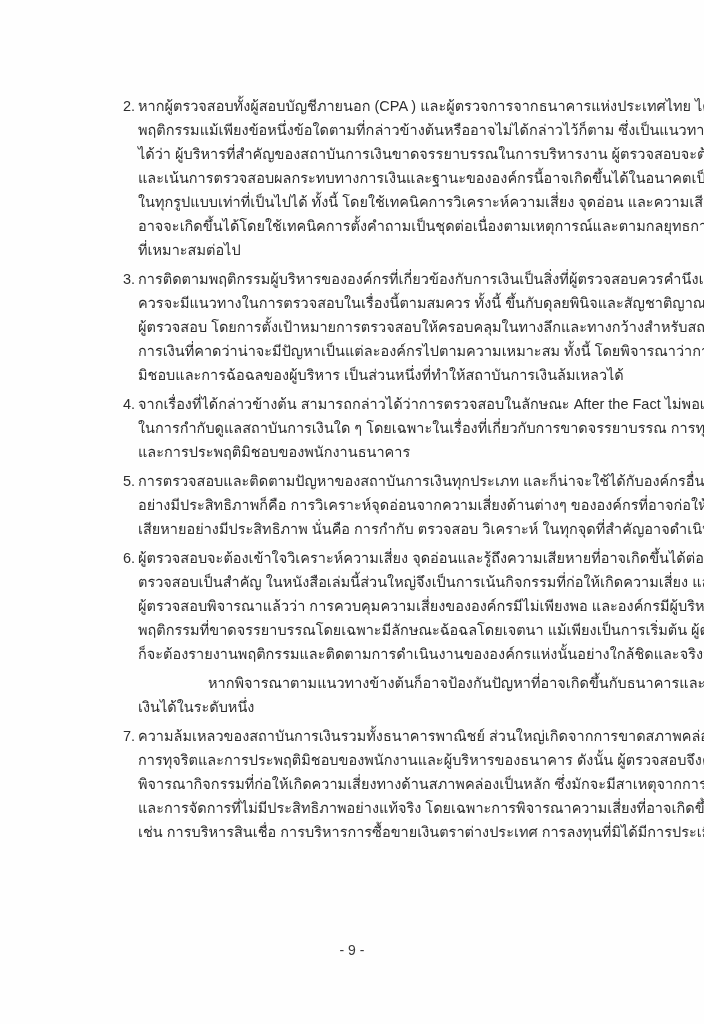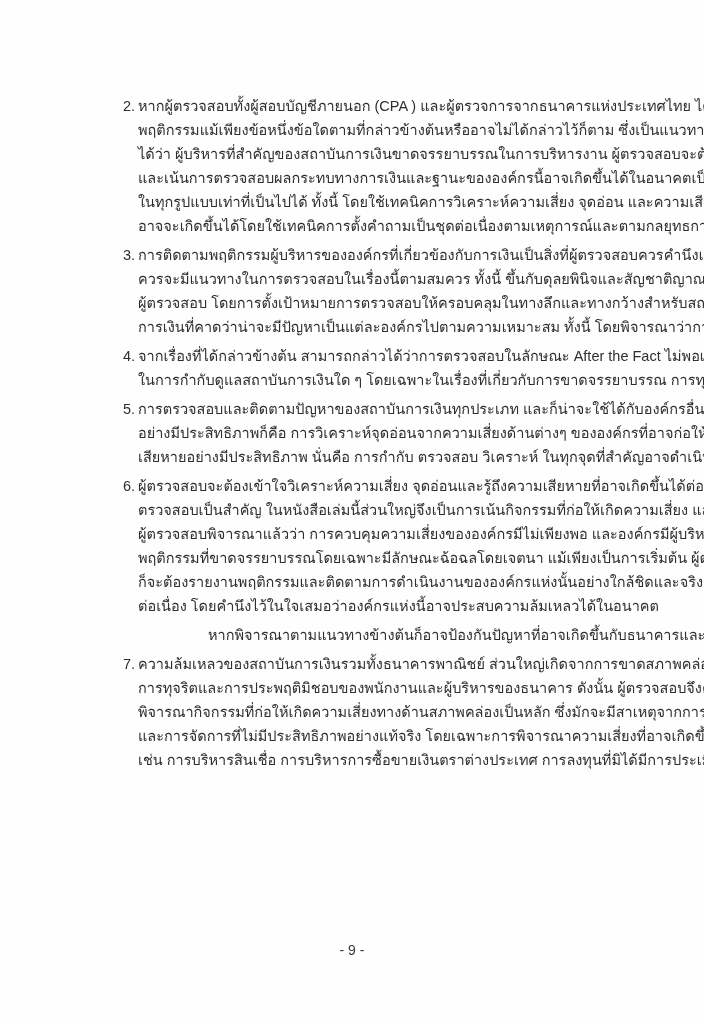--- a/index.html
+++ b/index.html
@@ -68,66 +68,69 @@
 
     <div class="item">
       <div class="num">2.</div>
       <div class="lines">
         <div class="line">หากผู้ตรวจสอบทั้งผู้สอบบัญชีภายนอก (CPA ) และผู้ตรวจการจากธนาคารแห่งประเทศไทย ได้พบกับ</div>
         <div class="line">พฤติกรรมแม้เพียงข้อหนึ่งข้อใดตามที่กล่าวข้างต้นหรืออาจไม่ได้กล่าวไว้ก็ตาม ซึ่งเป็นแนวทางที่พิจารณา</div>
         <div class="line">ได้ว่า ผู้บริหารที่สำคัญของสถาบันการเงินขาดจรรยาบรรณในการบริหารงาน ผู้ตรวจสอบจะต้องเพ่งเล็ง</div>
         <div class="line">และเน้นการตรวจสอบผลกระทบทางการเงินและฐานะขององค์กรนี้อาจเกิดขึ้นได้ในอนาคตเป็นพิเศษ</div>
         <div class="line">ในทุกรูปแบบเท่าที่เป็นไปได้ ทั้งนี้ โดยใช้เทคนิคการวิเคราะห์ความเสี่ยง จุดอ่อน และความเสียหายที่</div>
         <div class="line">อาจจะเกิดขึ้นได้โดยใช้เทคนิคการตั้งคำถามเป็นชุดต่อเนื่องตามเหตุการณ์และตามกลยุทธการตรวจสอบ</div>
+        <div class="line">ที่เหมาะสมต่อไป</div>
       </div>
     </div>
 
     <div class="item">
       <div class="num">3.</div>
       <div class="lines">
         <div class="line">การติดตามพฤติกรรมผู้บริหารขององค์กรที่เกี่ยวข้องกับการเงินเป็นสิ่งที่ผู้ตรวจสอบควรคำนึงและ</div>
         <div class="line">ควรจะมีแนวทางในการตรวจสอบในเรื่องนี้ตามสมควร ทั้งนี้ ขึ้นกับดุลยพินิจและสัญชาติญาณของ</div>
         <div class="line">ผู้ตรวจสอบ โดยการตั้งเป้าหมายการตรวจสอบให้ครอบคลุมในทางลึกและทางกว้างสำหรับสถาบัน</div>
         <div class="line">การเงินที่คาดว่าน่าจะมีปัญหาเป็นแต่ละองค์กรไปตามความเหมาะสม ทั้งนี้ โดยพิจารณาว่าการประพฤติ</div>
+        <div class="line">มิชอบและการฉ้อฉลของผู้บริหาร เป็นส่วนหนึ่งที่ทำให้สถาบันการเงินล้มเหลวได้</div>
       </div>
     </div>
 
     <div class="item">
       <div class="num">4.</div>
       <div class="lines">
         <div class="line">จากเรื่องที่ได้กล่าวข้างต้น สามารถกล่าวได้ว่าการตรวจสอบในลักษณะ After the Fact  ไม่พอเพียง</div>
         <div class="line">ในการกำกับดูแลสถาบันการเงินใด ๆ  โดยเฉพาะในเรื่องที่เกี่ยวกับการขาดจรรยาบรรณ การทุจริต</div>
+        <div class="line">และการประพฤติมิชอบของพนักงานธนาคาร</div>
       </div>
     </div>
 
     <div class="item">
       <div class="num">5.</div>
       <div class="lines">
         <div class="line">การตรวจสอบและติดตามปัญหาของสถาบันการเงินทุกประเภท  และก็น่าจะใช้ได้กับองค์กรอื่น ๆ ด้วย</div>
         <div class="line">อย่างมีประสิทธิภาพก็คือ การวิเคราะห์จุดอ่อนจากความเสี่ยงด้านต่างๆ ขององค์กรที่อาจก่อให้เกิดความ</div>
         <div class="line">เสียหายอย่างมีประสิทธิภาพ นั่นคือ การกำกับ ตรวจสอบ วิเคราะห์ ในทุกจุดที่สำคัญอาจดำเนินการโดย</div>
       </div>
     </div>
 
     <div class="item">
       <div class="num">6.</div>
       <div class="lines">
         <div class="line">ผู้ตรวจสอบจะต้องเข้าใจวิเคราะห์ความเสี่ยง จุดอ่อนและรู้ถึงความเสียหายที่อาจเกิดขึ้นได้ต่อองค์กรที่</div>
         <div class="line">ตรวจสอบเป็นสำคัญ ในหนังสือเล่มนี้ส่วนใหญ่จึงเป็นการเน้นกิจกรรมที่ก่อให้เกิดความเสี่ยง  และหาก</div>
         <div class="line">ผู้ตรวจสอบพิจารณาแล้วว่า การควบคุมความเสี่ยงขององค์กรมีไม่เพียงพอ และองค์กรมีผู้บริหารที่มี</div>
         <div class="line">พฤติกรรมที่ขาดจรรยาบรรณโดยเฉพาะมีลักษณะฉ้อฉลโดยเจตนา แม้เพียงเป็นการเริ่มต้น ผู้ตรวจสอบ</div>
         <div class="line">ก็จะต้องรายงานพฤติกรรมและติดตามการดำเนินงานขององค์กรแห่งนั้นอย่างใกล้ชิดและจริงจังอย่าง</div>
-        <div class="line">ต่อเนื่อง  โดยคำนึงไว้ในใจเสมอว่าองค์กรแห่งนี้อาจประสบความล้มเหลวได้ในอนาคต</div>
       </div>
     </div>
 
     <div class="item cont">
       <div class="num"></div>
       <div class="lines">
         <div class="line">หากพิจารณาตามแนวทางข้างต้นก็อาจป้องกันปัญหาที่อาจเกิดขึ้นกับธนาคารและสถาบันการ</div>
+        <div class="line">เงินได้ในระดับหนึ่ง</div>
       </div>
     </div>
 
     <div class="item">
       <div class="num">7.</div>
       <div class="lines">
         <div class="line">ความล้มเหลวของสถาบันการเงินรวมทั้งธนาคารพาณิชย์ ส่วนใหญ่เกิดจากการขาดสภาพคล่องมากกว่า</div>
         <div class="line">การทุจริตและการประพฤติมิชอบของพนักงานและผู้บริหารของธนาคาร  ดังนั้น ผู้ตรวจสอบจึงควร</div>
         <div class="line">พิจารณากิจกรรมที่ก่อให้เกิดความเสี่ยงทางด้านสภาพคล่องเป็นหลัก ซึ่งมักจะมีสาเหตุจากการบริหาร</div>
         <div class="line">และการจัดการที่ไม่มีประสิทธิภาพอย่างแท้จริง โดยเฉพาะการพิจารณาความเสี่ยงที่อาจเกิดขึ้นในอนาคต</div>

